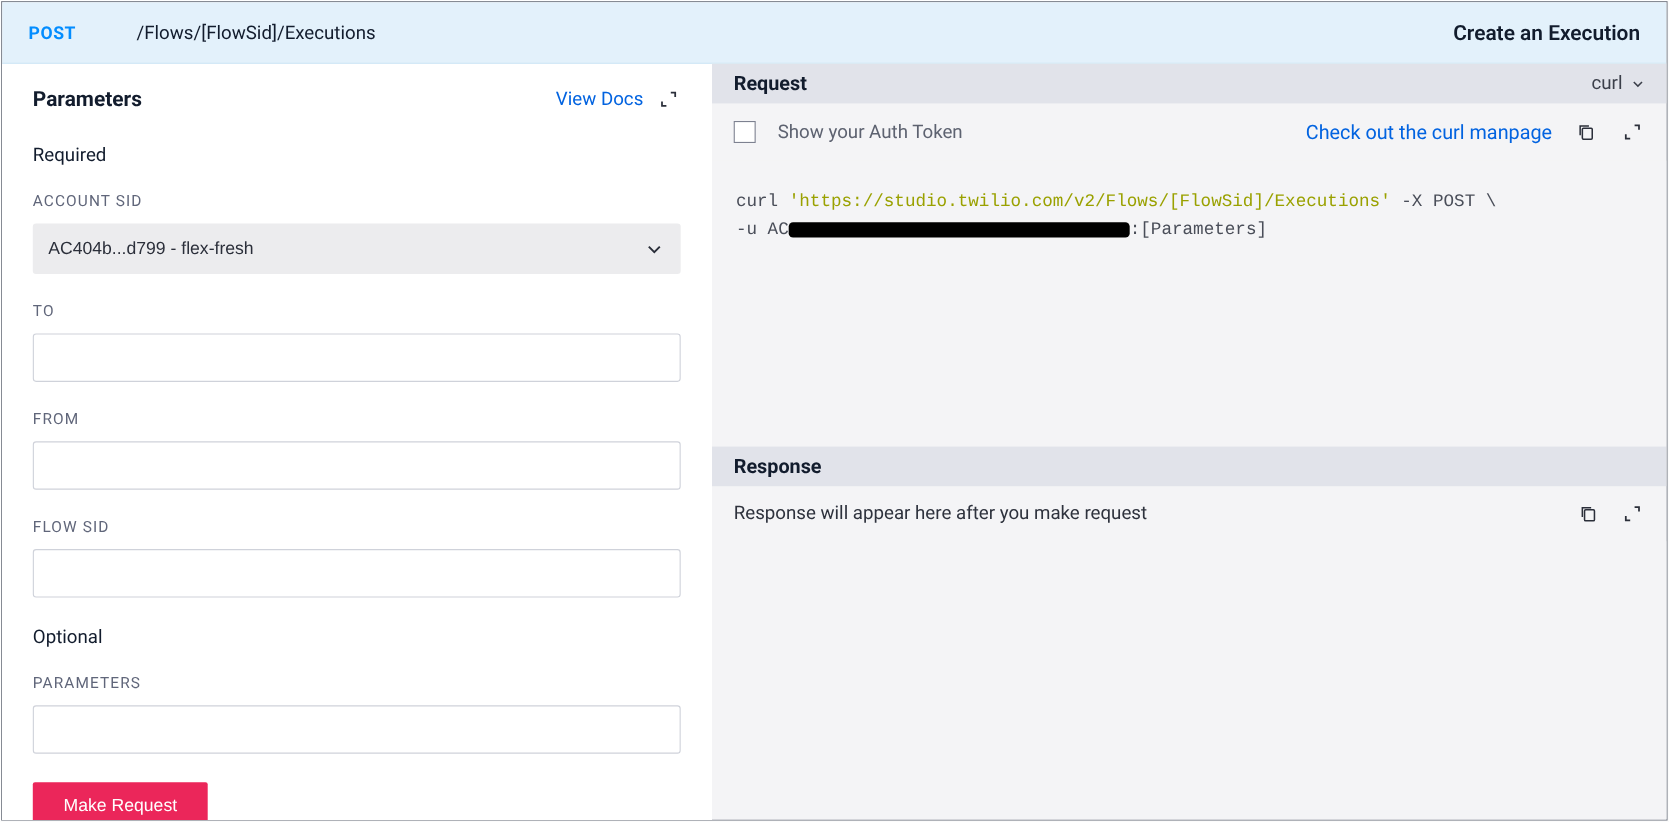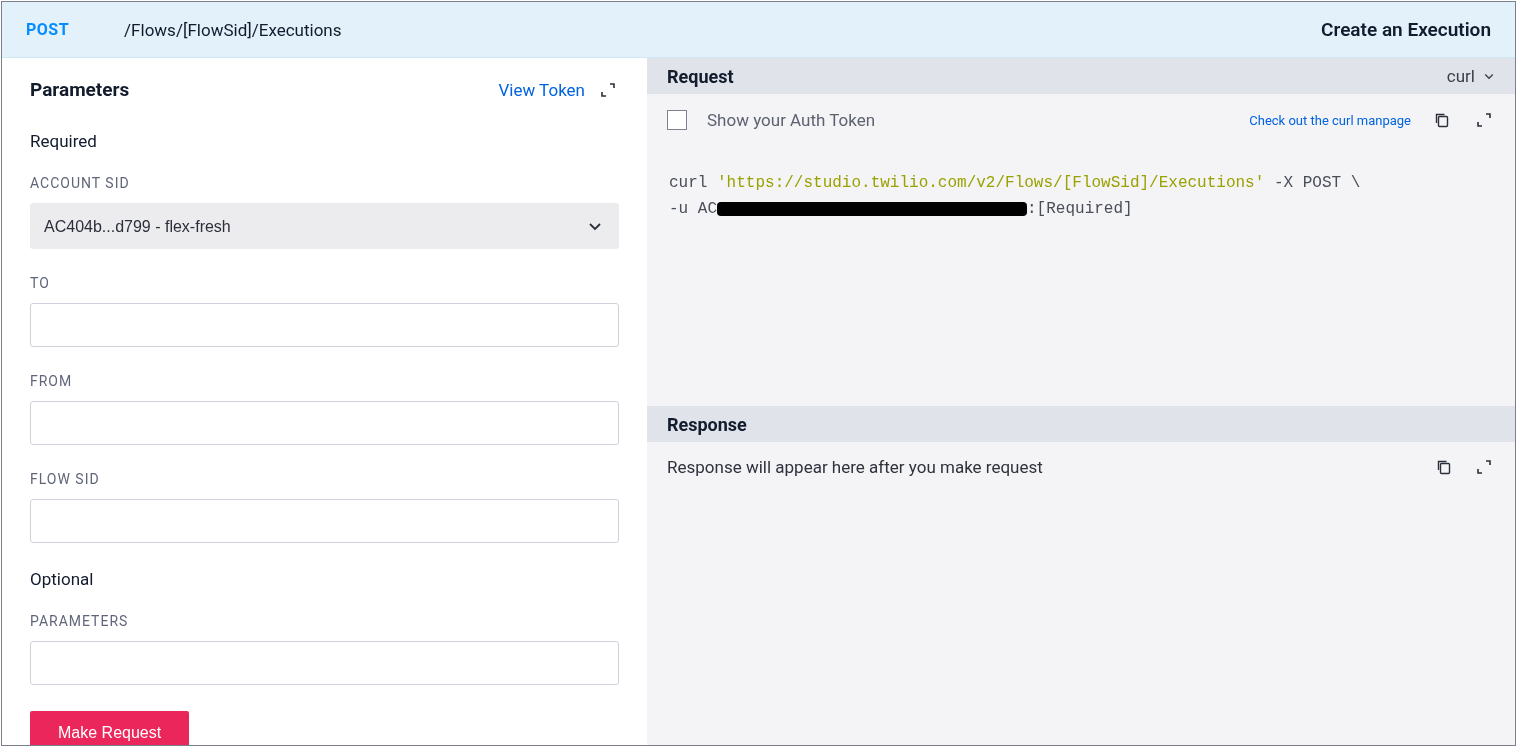--- a/index.html
+++ b/index.html
@@ -66,21 +66,21 @@
     padding: 0 20px; justify-content:space-between;
   }
   .subhdr .lab { font-weight:700; font-size:18px; color:#121c2d; }
   .subhdr .ddl { display:flex; align-items:center; gap:8px; font-size:17px; color:#3b3f4a; cursor:pointer; }
   .rowbar {
     height:52px; display:flex; align-items:center; padding:0 20px; gap:20px;
   }
   .chk { width:20px; height:20px; border:1px solid #7d8190; display:inline-block; background:#fff; cursor:pointer; }
   .authlbl { color:#5d6270; font-size:17px; }
   .rowbar .spacer { flex:1; }
-  .linka { color:#0263e0; text-decoration:none; font-size:13px; }
+  .linka { color:#0263e0; text-decoration:none; font-size:18px; }
   .iconbtn { display:inline-flex; align-items:center; justify-content:center; width:22px; height:22px; cursor:pointer; color:#2b2f3a; }
 
   pre.code {
     margin:0; padding: 24px 22px; font-family: "SFMono-Regular", Consolas, "Liberation Mono", Menlo, monospace;
     font-size:16px; line-height:1.65; color:#4a4e59; background:#f4f4f6; white-space:pre-wrap; word-break:break-all;
     min-height: 260px;
   }
   pre.code .url { color:#9aa100; }
   pre.code .redact { background:#000; color:#000; border-radius:4px; display:inline-block; height:14px; vertical-align:middle; width:310px; }
 
@@ -100,21 +100,21 @@
     <span class="spacer"></span>
     <span class="title">Create an Execution</span>
   </div>
 
   <div class="cols">
 
     <div class="left">
       <div class="sec-head">
         <h2>Parameters</h2>
         <div class="doclink">
-          <a href="#">View Token</a>
+          <a href="#">View Docs</a>
           <span class="iconbtn">
             <svg width="16" height="16" viewBox="0 0 16 16" fill="none" stroke="#2b2f3a" stroke-width="1.6">
                 <path d="M10 2h4v4"></path>
                 <path d="M6 14H2v-4"></path>
               </svg>
           </span>
         </div>
       </div>
 
       <div class="grp">Required</div>
@@ -182,21 +182,21 @@
         </span>
         <span class="iconbtn">
           <svg width="16" height="16" viewBox="0 0 16 16" fill="none" stroke="#2b2f3a" stroke-width="1.6">
               <path d="M10 2h4v4"></path>
               <path d="M6 14H2v-4"></path>
             </svg>
         </span>
       </div>
 
       <pre class="code"><span>curl </span><span class="url">'https://studio.twilio.com/v2/Flows/[FlowSid]/Executions'</span><span> -X POST \</span>
-<span>-u AC</span><span class="redact">&nbsp;</span><span>:[Required]</span></pre>
+<span>-u AC</span><span class="redact">&nbsp;</span><span>:[Parameters]</span></pre>
 
       <div class="subhdr">
         <span class="lab">Response</span>
         <span></span>
       </div>
       <div class="rowbar" style="height:auto; padding-top:14px; padding-bottom:14px;align-items:center;">
         <span class="resp-text" style="padding:0;">Response will appear here after you make request</span>
         <span class="resp-tools">
           <span class="iconbtn">
             <svg width="18" height="18" viewBox="0 0 18 18" fill="none" stroke="#2b2f3a" stroke-width="1.4">

